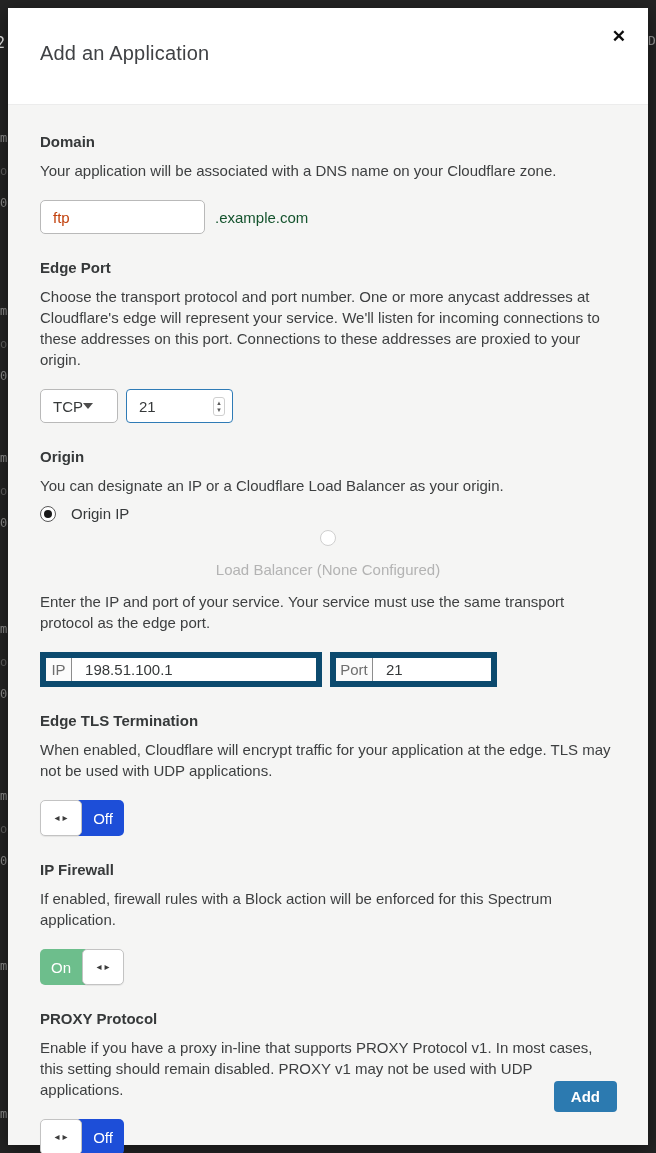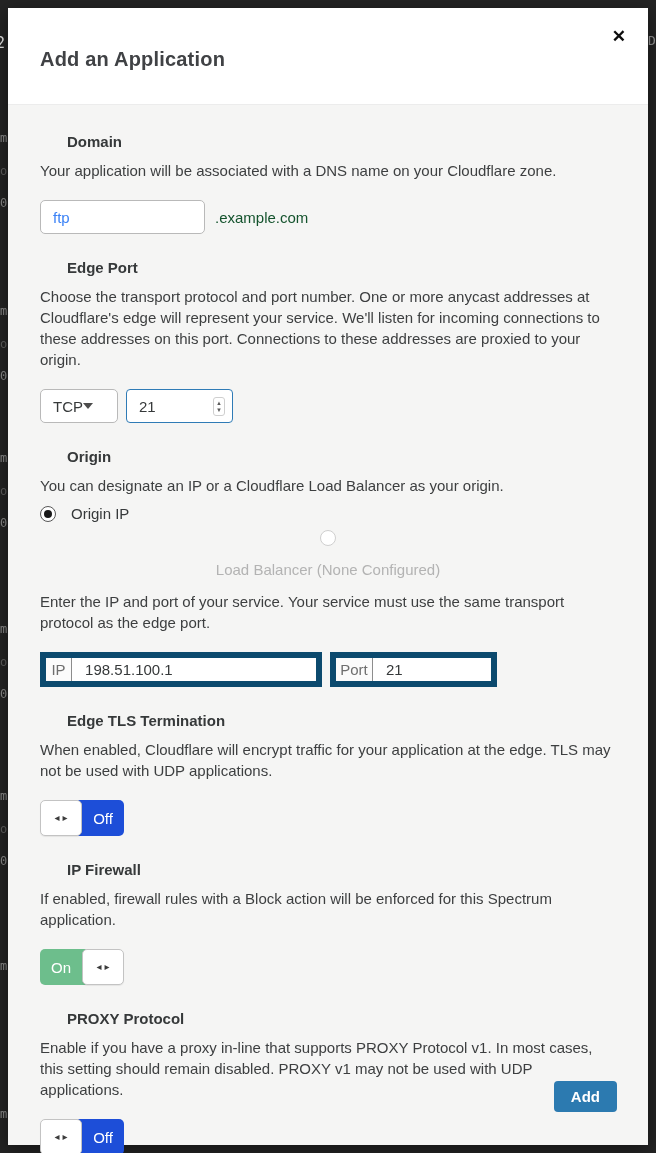--- a/index.html
+++ b/index.html
@@ -15,39 +15,39 @@
   }
   .modal {
     position:absolute; left:8px; top:8px; width:640px; height:1137px;
     background:#f5f5f4; box-shadow:0 4px 18px rgba(0,0,0,.45);
   }
   .modal-header {
     height:97px; background:#ffffff; position:relative;
     border-bottom:1px solid #ececec;
   }
   .modal-title {
-    position:absolute; left:32px; top:40px;
-    font-size:20px; font-weight:700; color:#404245; letter-spacing:.2px;
+    position:absolute; left:32px; top:34px;
+    font-size:20px; font-weight:400; color:#404245; letter-spacing:.2px;
   }
   .close-btn {
     position:absolute; right:22px; top:20px; border:none; background:none;
     font-size:17px; font-weight:700; color:#0c0c0c; cursor:pointer; line-height:1;
   }
   .modal-body { padding:28px 32px 0 32px; }
   .section { margin-bottom:25px; }
-  .field-label { font-size:15px; font-weight:700; color:#36393a; margin-bottom:10px;margin-left:27px; }
+  .field-label { font-size:15px; font-weight:700; color:#36393a; margin-bottom:10px; }
   .desc { font-size:15px; color:#3d3f40; line-height:21px; max-width:576px; margin-bottom:19px; }
   .desc.tight { margin-bottom:9px; }
 
   .row { display:flex; align-items:center; }
 
   
   .text-input {
     width:165px; height:34px; border:1px solid #b9b9b9; border-radius:5px;
-    background:#fff; padding:0 12px; font-size:15px; color:#3b82f6;
+    background:#fff; padding:0 12px; font-size:15px; color:#c2410c;
     font-family:"Liberation Sans", sans-serif; outline:none;
   }
   .suffix { margin-left:10px; font-size:15px; color:#14532d; }
 
   
   .select {
     width:78px; height:34px; border:1px solid #b9b9b9; border-radius:5px;
     background:#fff; display:inline-flex; align-items:center; justify-content:flex-start;
     padding:0 10px 0 12px; font-size:15px; color:#36393a; cursor:pointer;
   }

